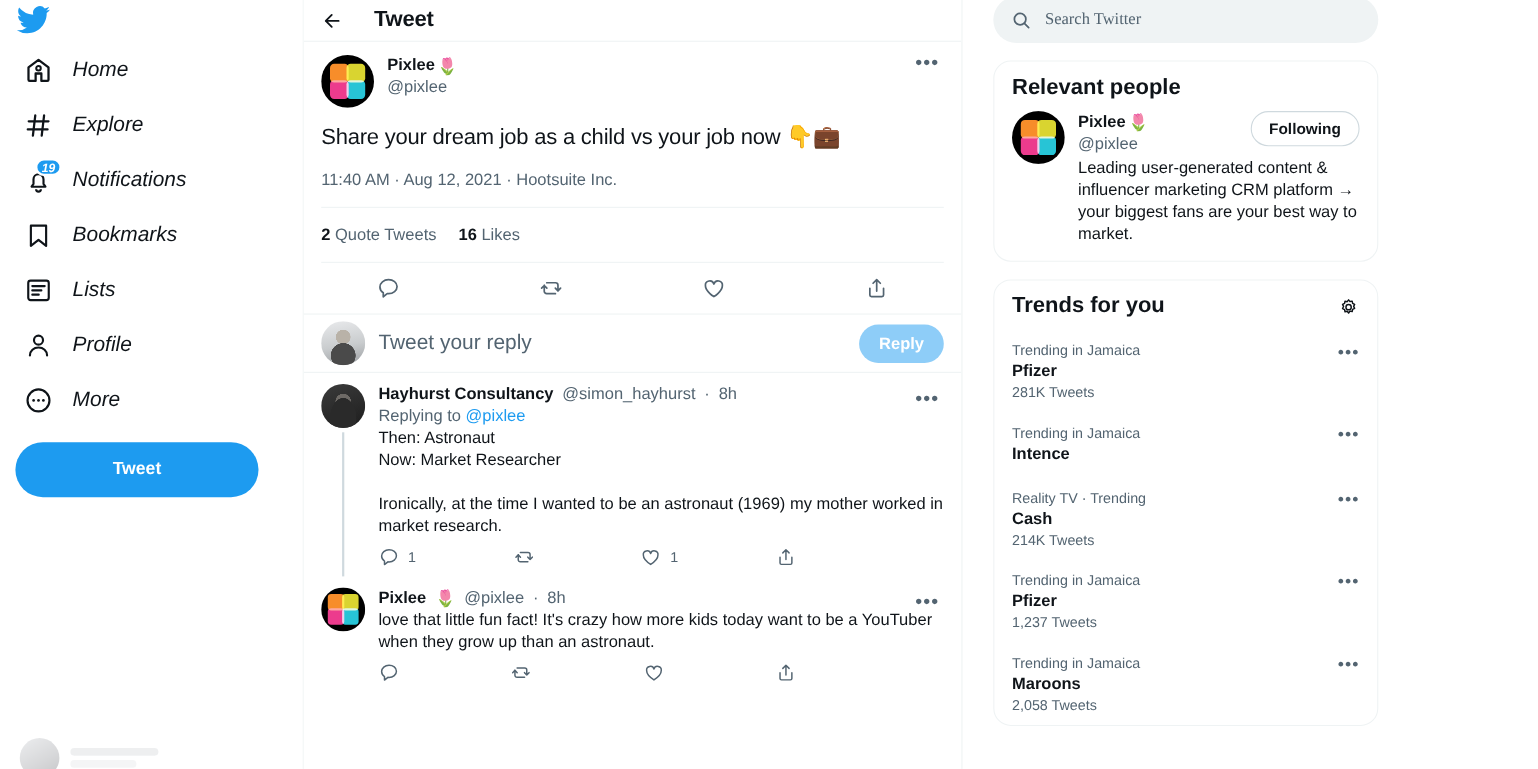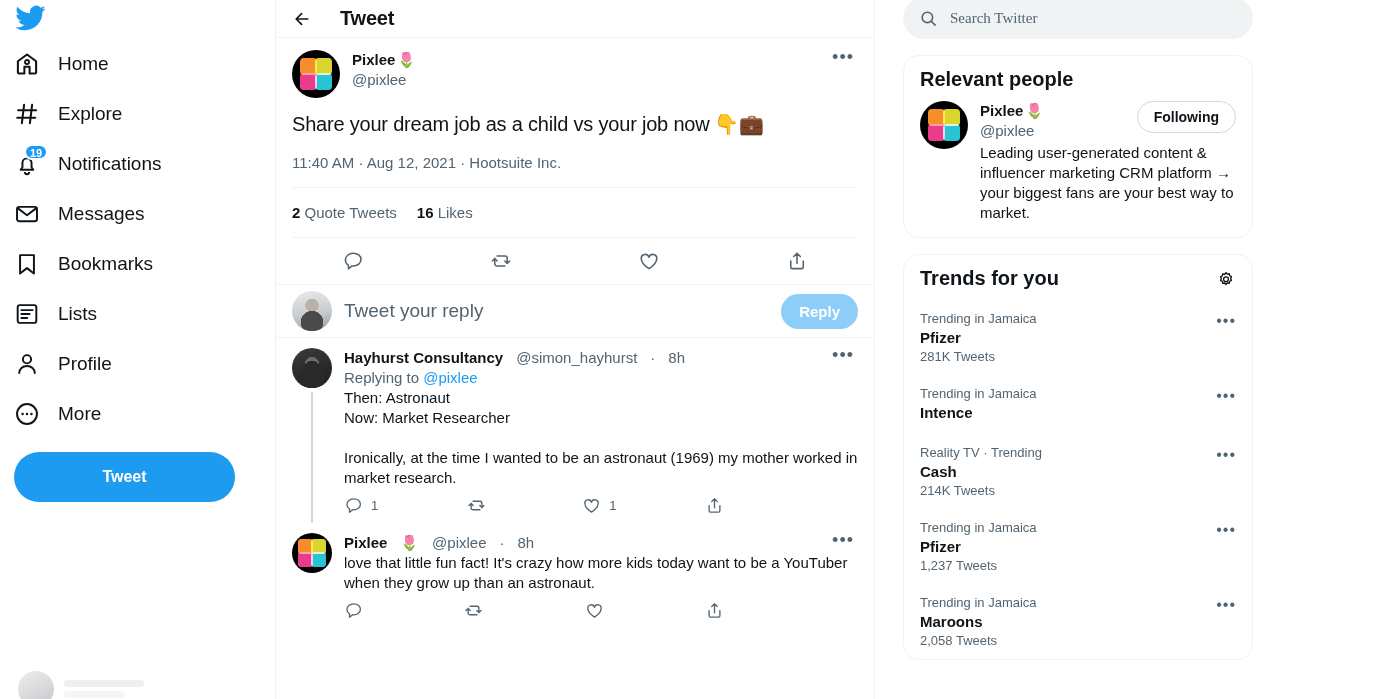--- a/index.html
+++ b/index.html
@@ -18,25 +18,26 @@
     height: 699px;
     padding: 0 12px 0 0;
     position: relative;
     background: #fff;
   }
   .logo-row { padding: 2px 0 6px 14px; }
   .tw-logo { width: 32px; height: 32px; display:block; }
   .nav-item {
     display: flex; align-items: center;
     gap: 18px;
-    padding: 11px 14px;
+    padding: 11px 22px;
     border-radius: 9999px;
     width: fit-content;
     cursor: pointer;
     margin-bottom: 2px;
+    font-style: italic;
   }
   .nav-icon { width: 26px; height: 26px; position: relative; flex: 0 0 26px; color:#0f1419; }
   .nav-icon svg { width: 26px; height: 26px; display: block; }
   .nav-label { font-size: 19px; line-height: 24px; color: #0f1419; white-space: nowrap; }
   .badge {
     position: absolute; top: -7px; left: 10px;
     background: #1d9bf0; color: #fff;
     font-size: 11px; font-weight: bold;
     line-height: 15px;
     min-width: 20px; height: 16px;
@@ -170,21 +171,21 @@
     font-size: 15px; font-weight: bold;
     font-family: inherit;
     padding: 9px 18px; cursor: default;
   }
 
   .reply-item { display: flex; gap: 12px; padding: 10px 16px 0 16px; position: relative; }
   .av-col { display: flex; flex-direction: column; align-items: center; flex: 0 0 40px; }
   .thread-line { width: 2px; flex: 1; background: #cfd9de; margin-top: 4px; min-height: 20px; }
   .reply-main { flex: 1; min-width: 0; padding-bottom: 4px; }
   .reply-head {
-    display: flex; align-items: flex-start; gap: 13px;
+    display: flex; align-items: flex-end; gap: 8px;
     font-size: 15px; line-height: 20px;
   }
   .reply-head .nm { font-weight: bold; color: #0f1419; }
   .reply-head .hd, .reply-head .dot, .reply-head .tm { color: #536471; }
   .replying-to { font-size: 15px; color: #536471; line-height: 20px; }
   .replying-to a { color: #1d9bf0; text-decoration: none; }
   .reply-text { font-size: 15px; line-height: 20px; color: #0f1419; margin-top: 0; }
   .reply-actions {
     display: flex; justify-content: space-between;
     padding: 8px 60px 4px 0;
@@ -293,29 +294,20 @@
       <span class="nav-icon">
         <svg viewBox="0 0 24 24" fill="none" stroke="currentColor" stroke-width="1.8" stroke-linejoin="round">
           <path d="M6.2 17.3h11.6l-1.6-2.3V11a4.2 4.2 0 0 0-8.4 0v4l-1.6 2.3z"></path>
           <path d="M10 19.4a2 2 0 0 0 4 0"></path>
         </svg>
         <span class="badge">19</span>
       </span>
       <span class="nav-label">Notifications</span>
     </div>
 
-    <div class="nav-item">
-      <span class="nav-icon">
-        <svg viewBox="0 0 24 24" fill="none" stroke="currentColor" stroke-width="1.8" stroke-linejoin="round">
-          <rect x="2.8" y="5.4" width="18.4" height="13.2" rx="2"></rect>
-          <path d="M3.4 6.6 12 13.1l8.6-6.5"></path>
-        </svg>
-      </span>
-      <span class="nav-label">Messages</span>
-    </div>
 
     <div class="nav-item">
       <span class="nav-icon">
         <svg viewBox="0 0 24 24" fill="none" stroke="currentColor" stroke-width="1.8" stroke-linejoin="round">
           <path d="M5.6 3.8h12.8v17L12 15.8 5.6 20.8z"></path>
         </svg>
       </span>
       <span class="nav-label">Bookmarks</span>
     </div>
 

